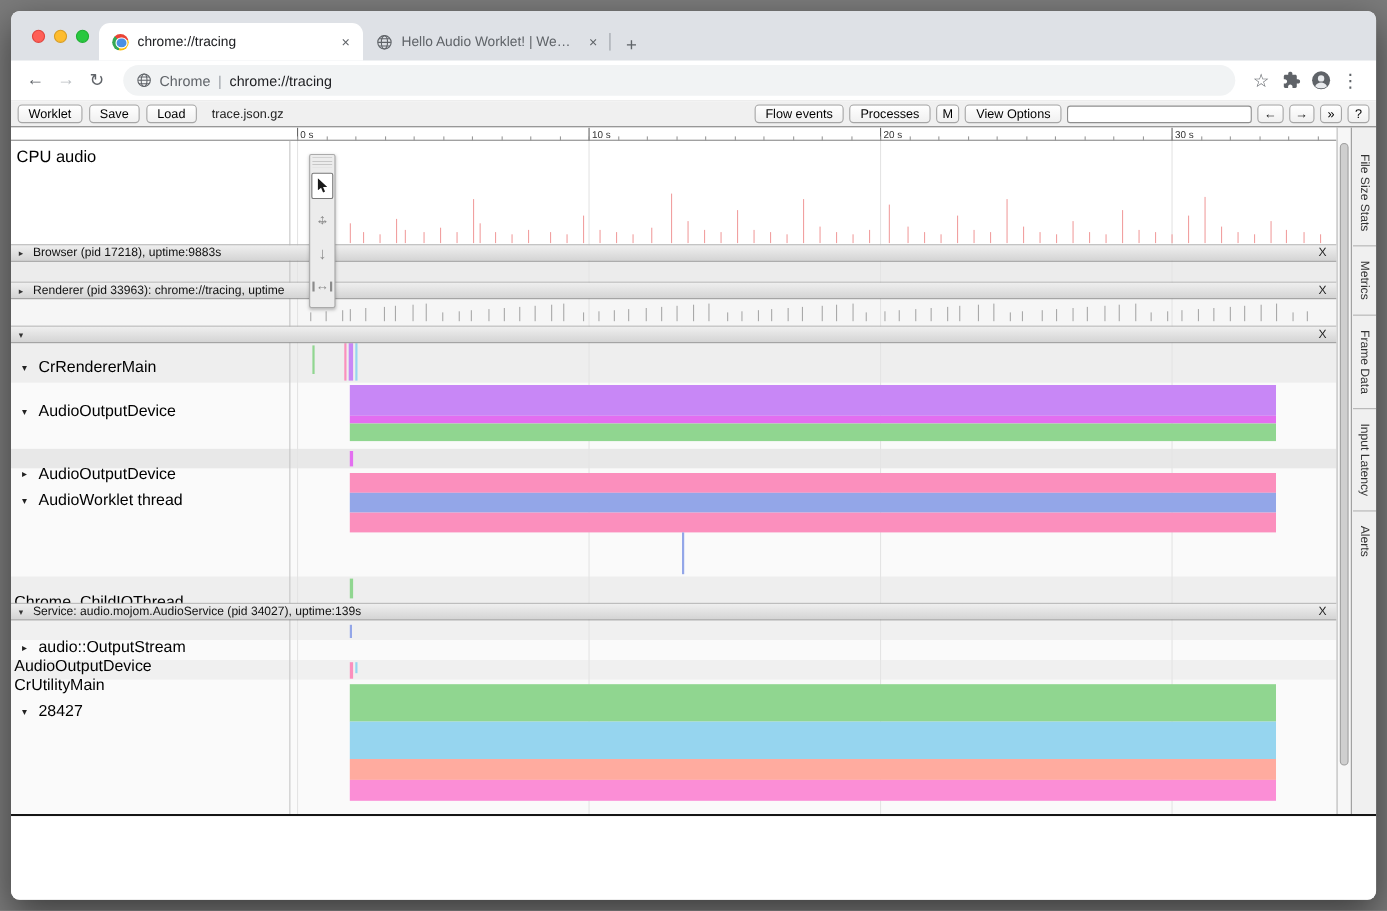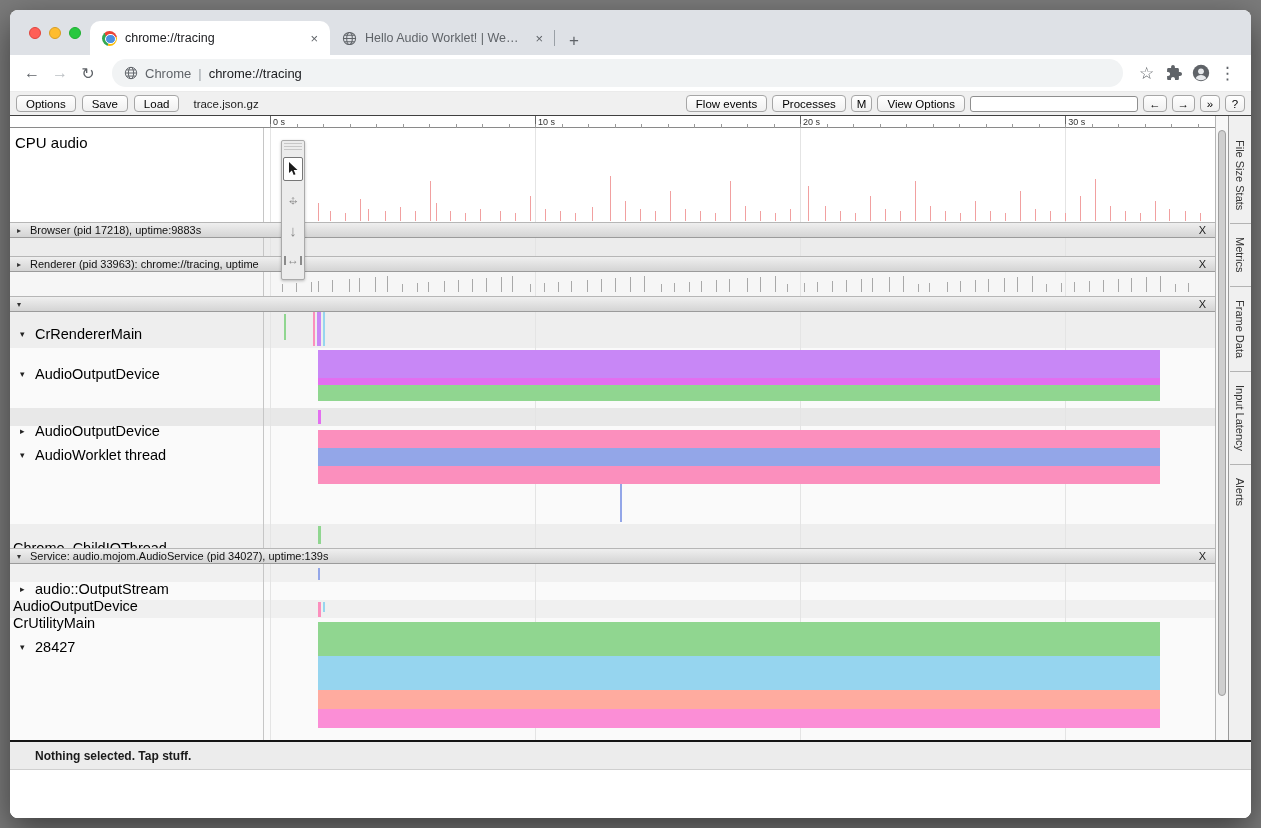--- a/index.html
+++ b/index.html
@@ -138,21 +138,21 @@
         <svg width="18" height="18" viewBox="0 0 18 18">
             <circle cx="9" cy="9" r="8.2" fill="#5f6368"></circle>
             <circle cx="9" cy="7.3" r="2.9" fill="#e8eaed"></circle>
             <path d="M3.6 14.3c1.2-2.2 3.2-3.3 5.4-3.3s4.2 1.1 5.4 3.3a8.2 8.2 0 0 1-10.8 0z" fill="#e8eaed"></path>
           </svg>
       </span>
       <span class="ab-icon">⋮</span>
     </div>
 
     <div class="tracebar">
-      <button class="tbtn">Options</button>
+      <button class="tbtn">Worklet</button>
       <button class="tbtn">Save</button>
       <button class="tbtn">Load</button>
       <span class="filename">trace.json.gz</span>
       <div class="tb-right">
         <button class="tbtn">Flow events</button>
         <button class="tbtn">Processes</button>
         <button class="tbtn small">M</button>
         <button class="tbtn">View Options</button>
         <input class="tb-input" value="" style="">
         <button class="tbtn small">←</button>
@@ -461,20 +461,17 @@
           <div class="sdiv"></div>
           <div class="sitem">Frame Data</div>
           <div class="sdiv"></div>
           <div class="sitem">Input Latency</div>
           <div class="sdiv"></div>
           <div class="sitem">Alerts</div>
         </div>
     </div>
 
     <div class="bottombar">
-      <div class="status">
-        <span>Nothing selected. Tap stuff.</span>
-      </div>
       <div class="bottom-blank"></div>
     </div>
 
   </div>
 </div>
 
 </body></html>

